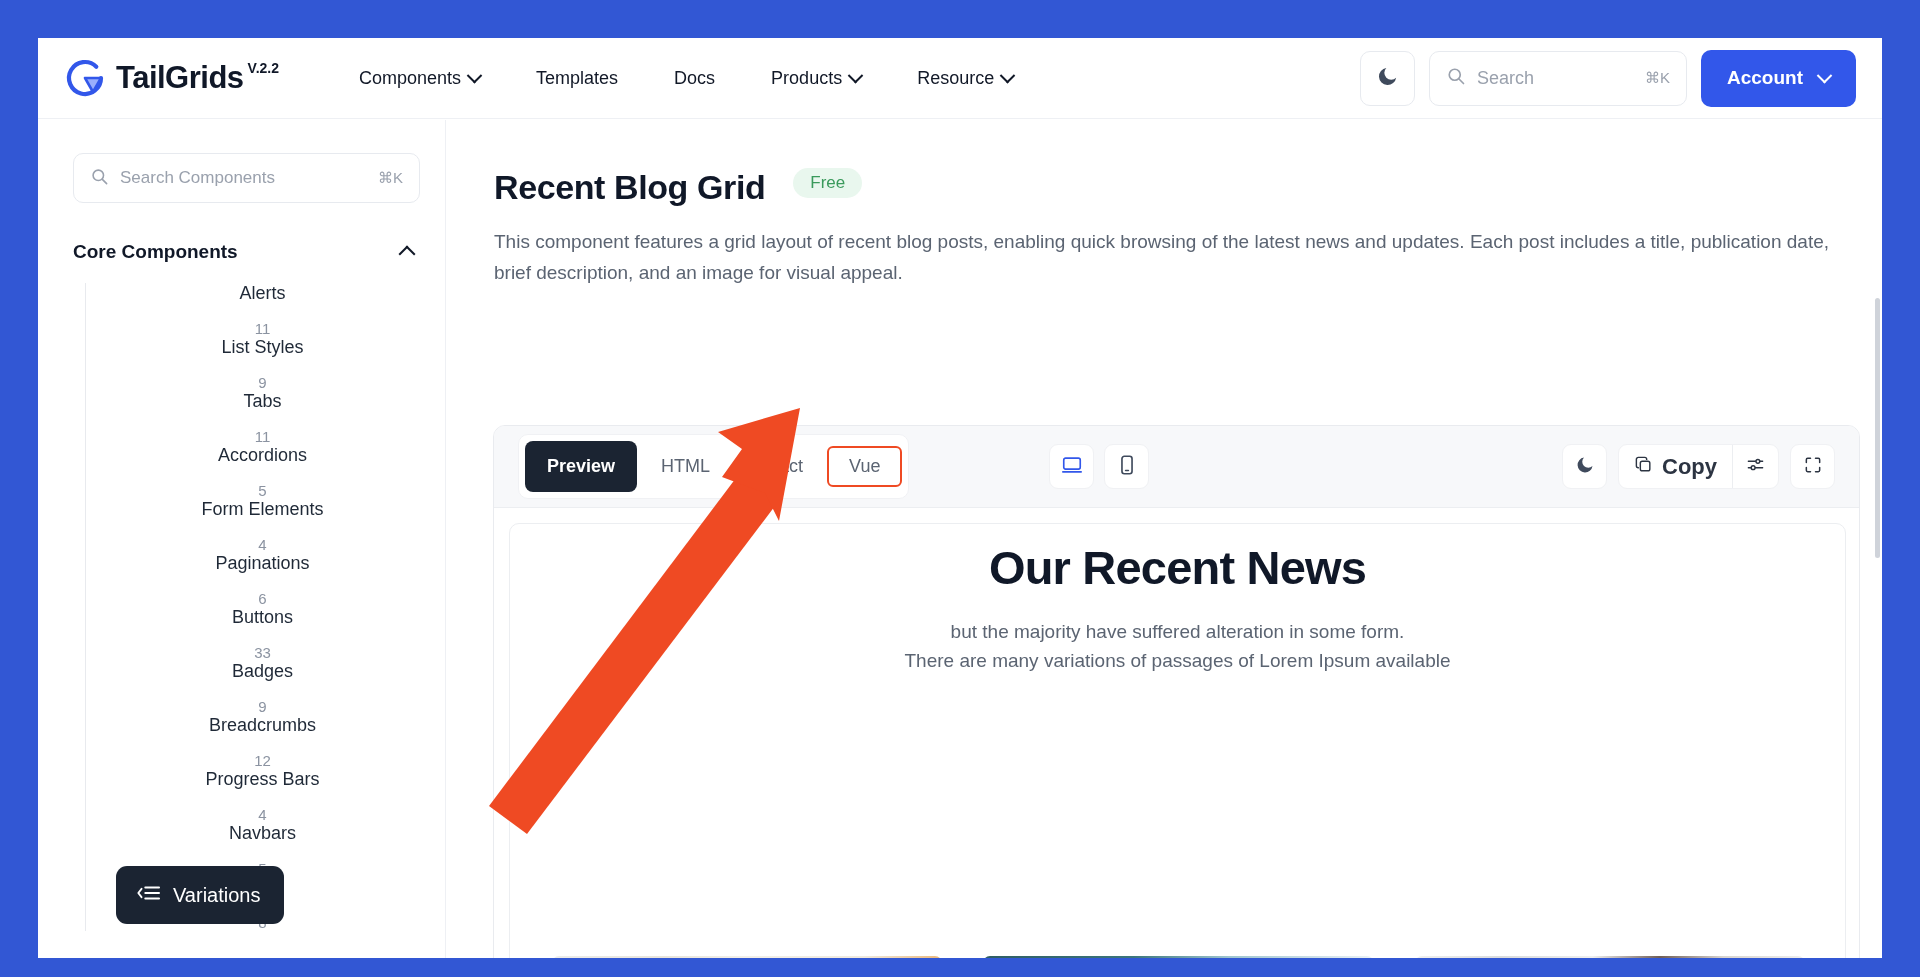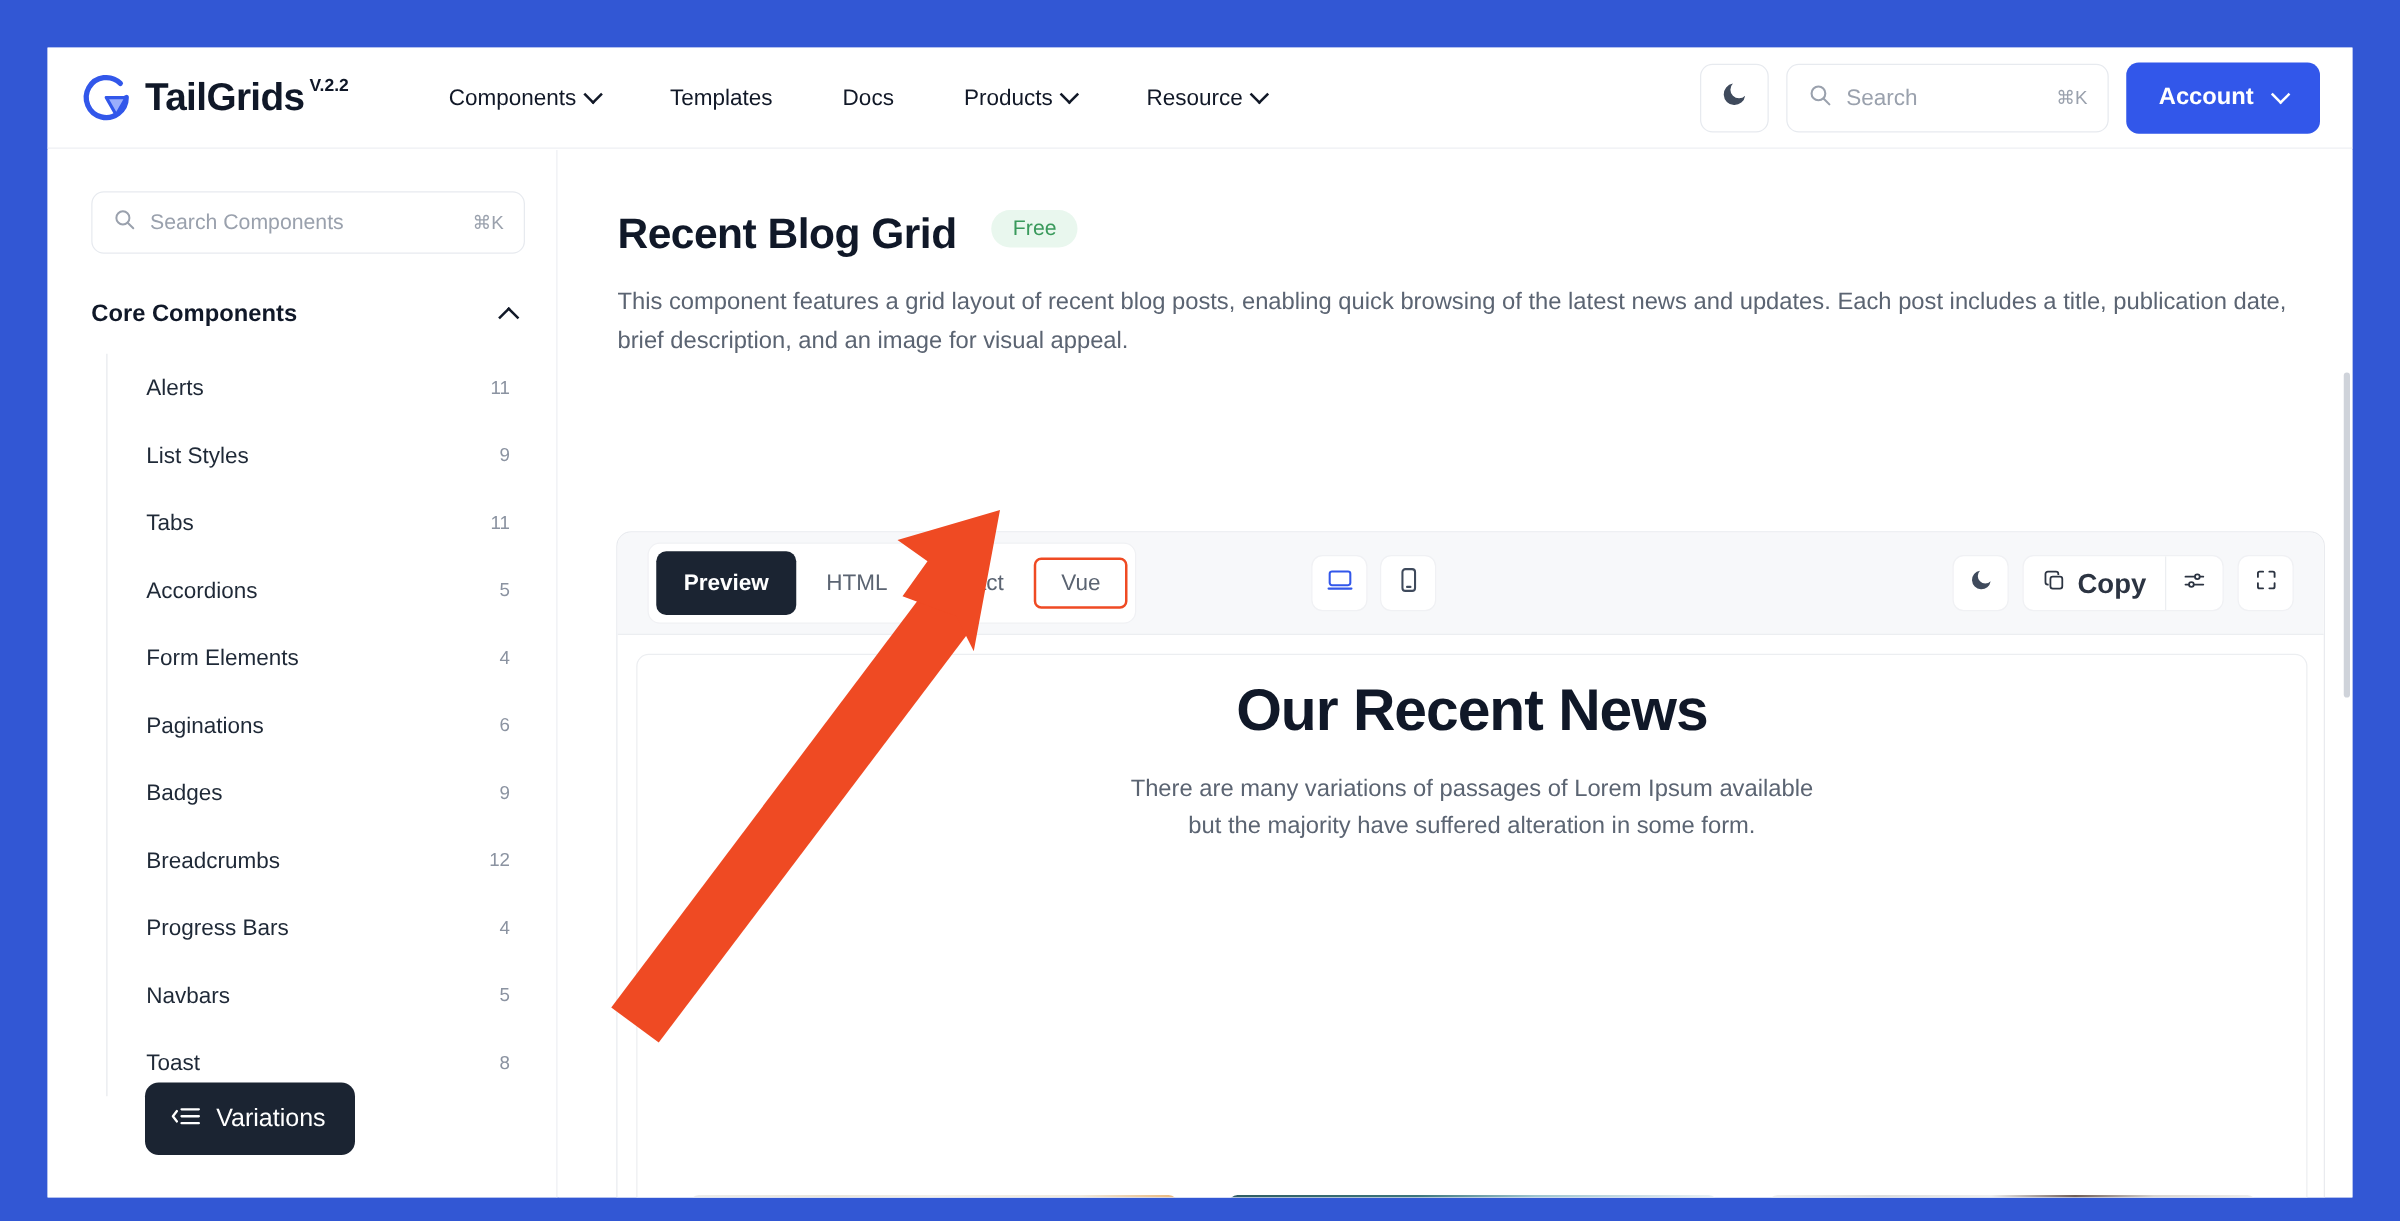--- a/index.html
+++ b/index.html
@@ -105,21 +105,21 @@
     width: 12px; height: 12px;
     border-left: 2.4px solid #111827; border-top: 2.4px solid #111827;
     transform: rotate(45deg); margin-bottom: -4px;
   }
   .side-list {
     margin-top: 20px; margin-left: 47px;
     border-left: 1px solid #e8eaee; padding-left: 0;
   }
   .side-item {
     height: 54px; display: flex; align-items: center;
-    padding-left: 31px; padding-right: 37px; cursor: pointer;
+    padding-left: 31px; padding-right: 37px; cursor: pointer; flex-direction: column;
   }
   .side-item .lbl { font-size: 18px; color: #1f2937; flex: 1; }
   .side-item .cnt { font-size: 15px; color: #8b93a1; }
 
   #variations-pill {
     position: absolute; left: 78px; top: 828px;
     height: 58px; padding: 0 24px 0 20px;
     background: #1b2432; border-radius: 11px;
     display: flex; align-items: center; gap: 13px; cursor: pointer;
     z-index: 40;
@@ -340,20 +340,24 @@
         <span class="lbl">Accordions</span>
         <span class="cnt">5</span>
       </div>
       <div class="side-item">
         <span class="lbl">Form Elements</span>
         <span class="cnt">4</span>
       </div>
       <div class="side-item">
         <span class="lbl">Paginations</span>
         <span class="cnt">6</span>
+      </div>
+      <div class="side-item">
+        <span class="lbl">Buttons</span>
+        <span class="cnt">33</span>
       </div>
       <div class="side-item">
         <span class="lbl">Badges</span>
         <span class="cnt">9</span>
       </div>
       <div class="side-item">
         <span class="lbl">Breadcrumbs</span>
         <span class="cnt">12</span>
       </div>
       <div class="side-item">
@@ -459,22 +463,22 @@
                 <path d="M9 20H5.6A1.6 1.6 0 0 1 4 18.4V15"></path>
               </svg>
             </span>
           </div>
         </div>
       </div>
 
       <div id="preview-inner">
         <div class="blogs-heading">Our Recent News</div>
         <div class="blogs-sub">
+          <div>but the majority have suffered alteration in some form.</div>
           <div>There are many variations of passages of Lorem Ipsum available</div>
-          <div>but the majority have suffered alteration in some form.</div>
         </div>
         <div class="cards-row">
           <div class="card-img img1"></div>
           <div class="card-img img2"></div>
           <div class="card-img img3"></div>
         </div>
       </div>
     </div>
 
     <div id="scrollbar-track">

